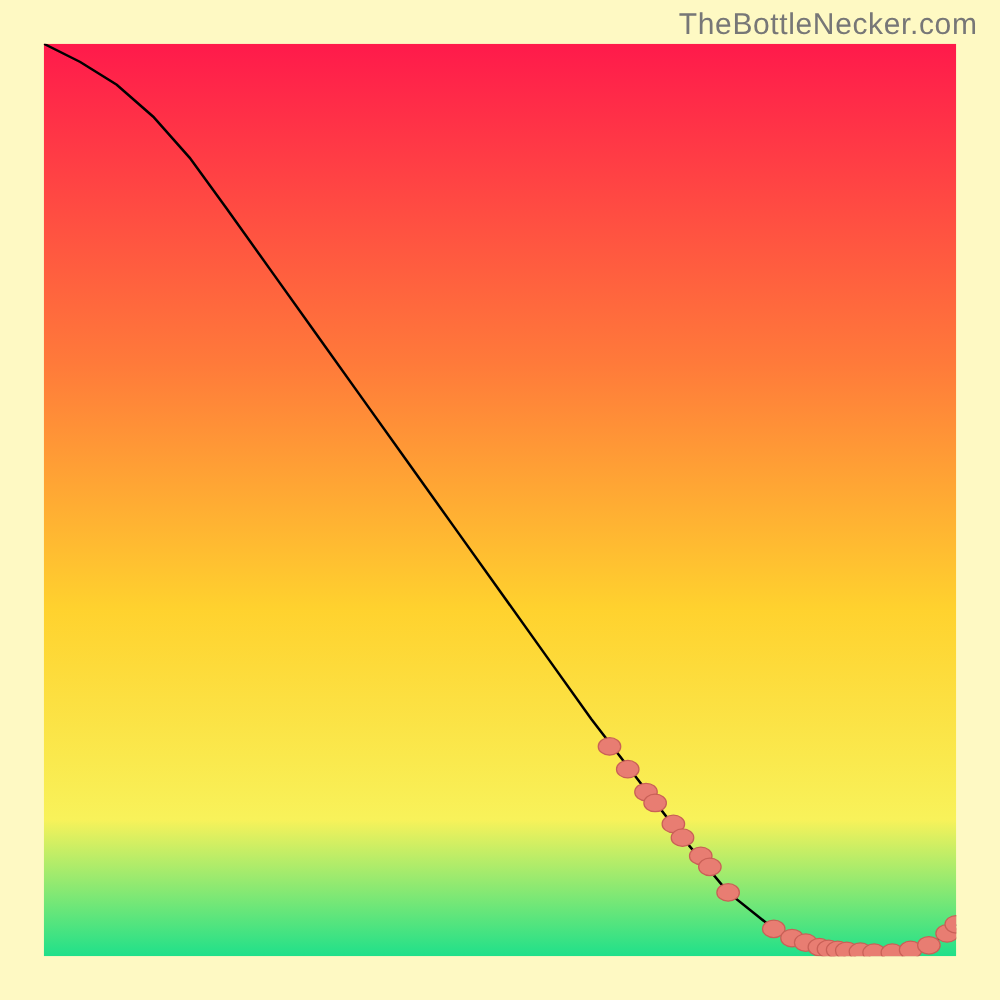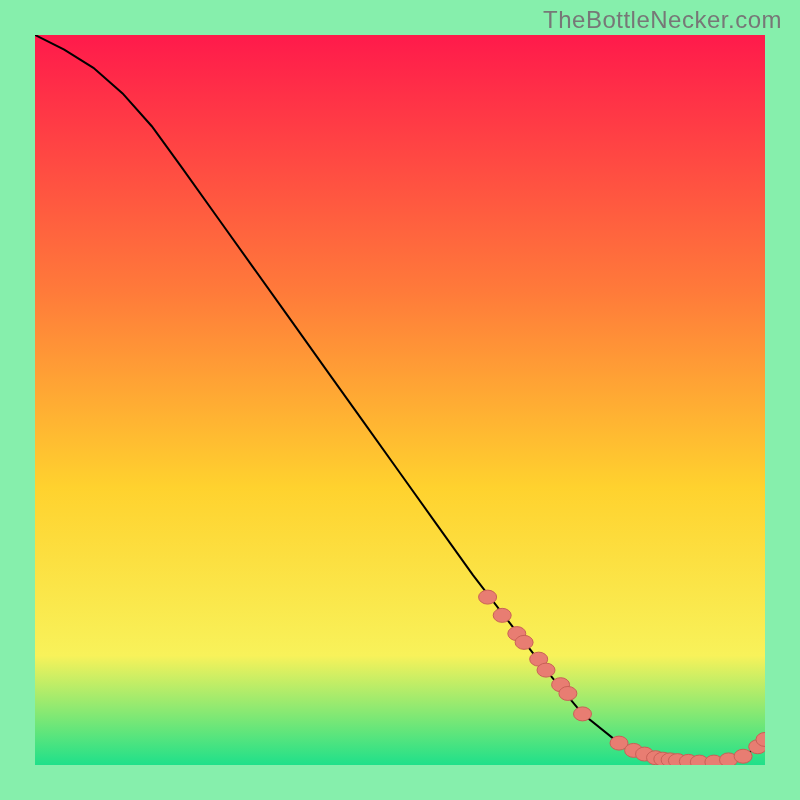--- a/index.html
+++ b/index.html
@@ -10,21 +10,21 @@
     background: #000;
     overflow: hidden;
     font-family: Arial, Helvetica, sans-serif;
   }
   .frame {
     position: absolute;
     left: 0;
     top: 0;
     width: 800px;
     height: 800px;
-    background: #86efac;
+    background: #fef9c3;
   }
   .watermark {
     position: absolute;
     top: 6px;
     right: 18px;
     color: #777;
     font-size: 24px;
     font-weight: 400;
     letter-spacing: 0.5px;
     user-select: none;

